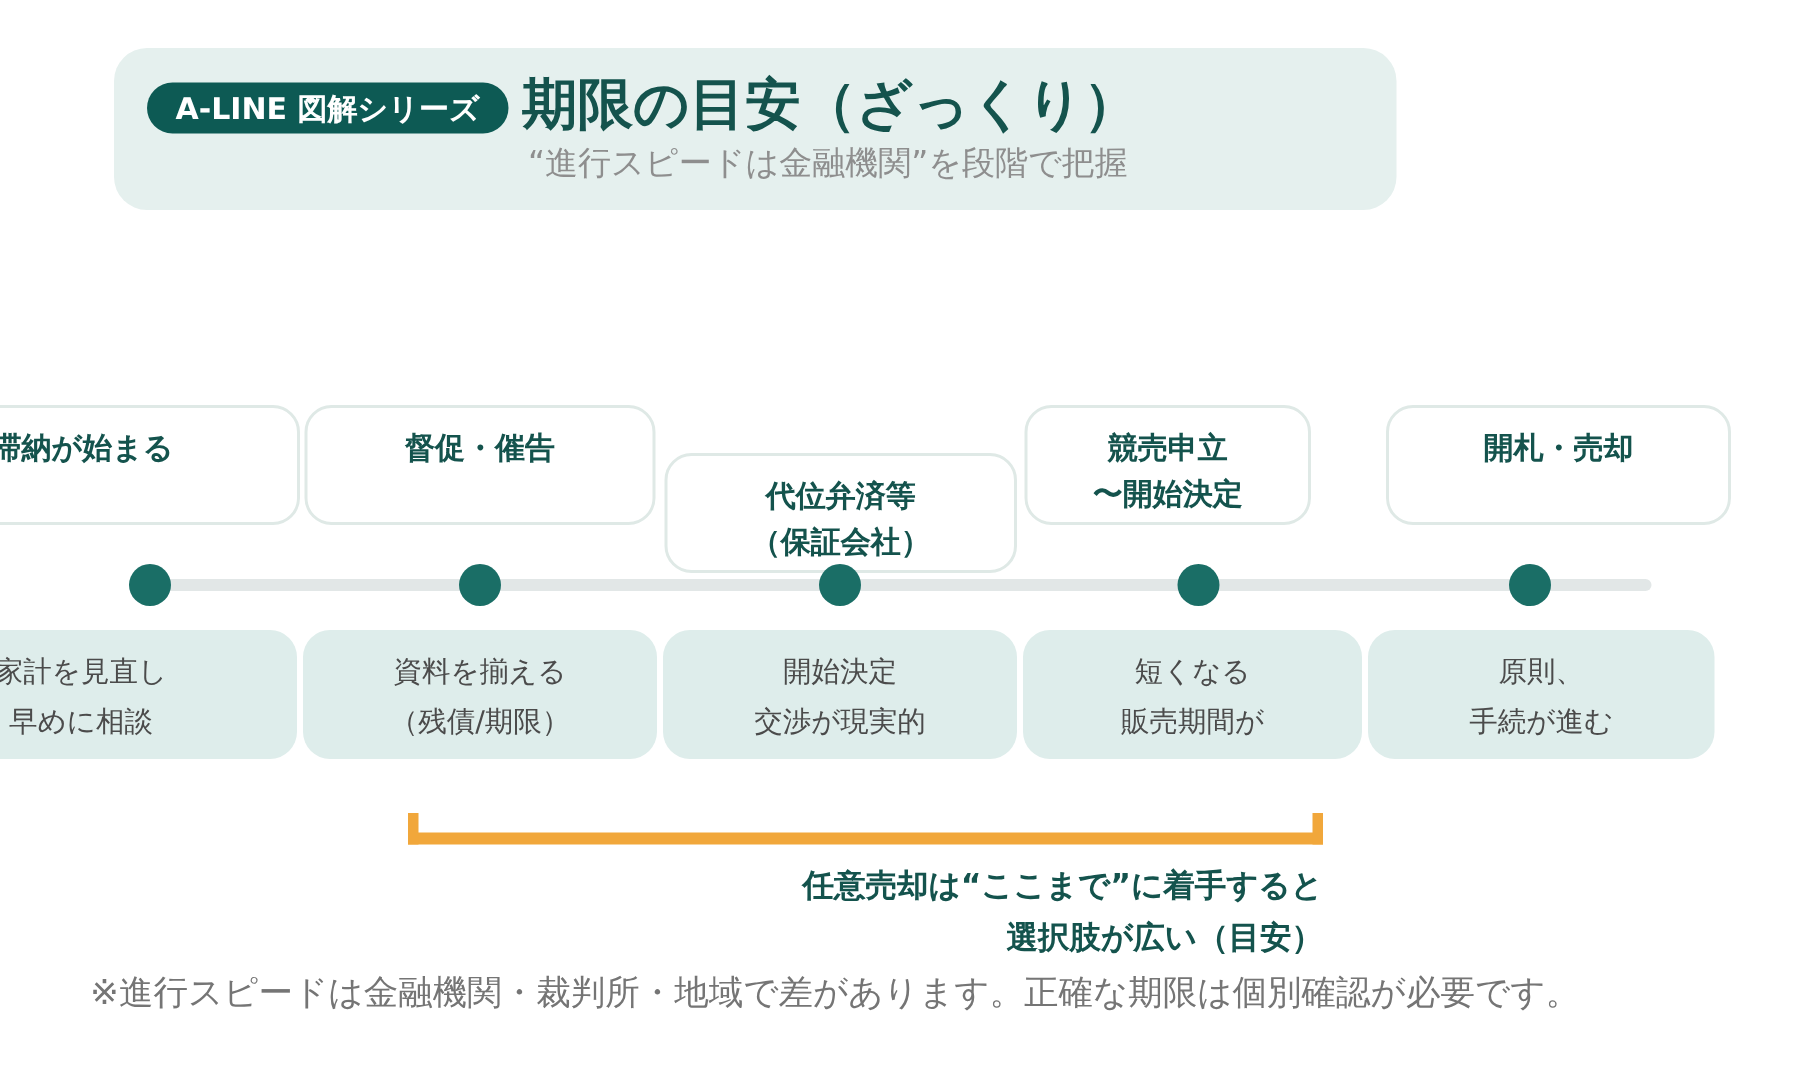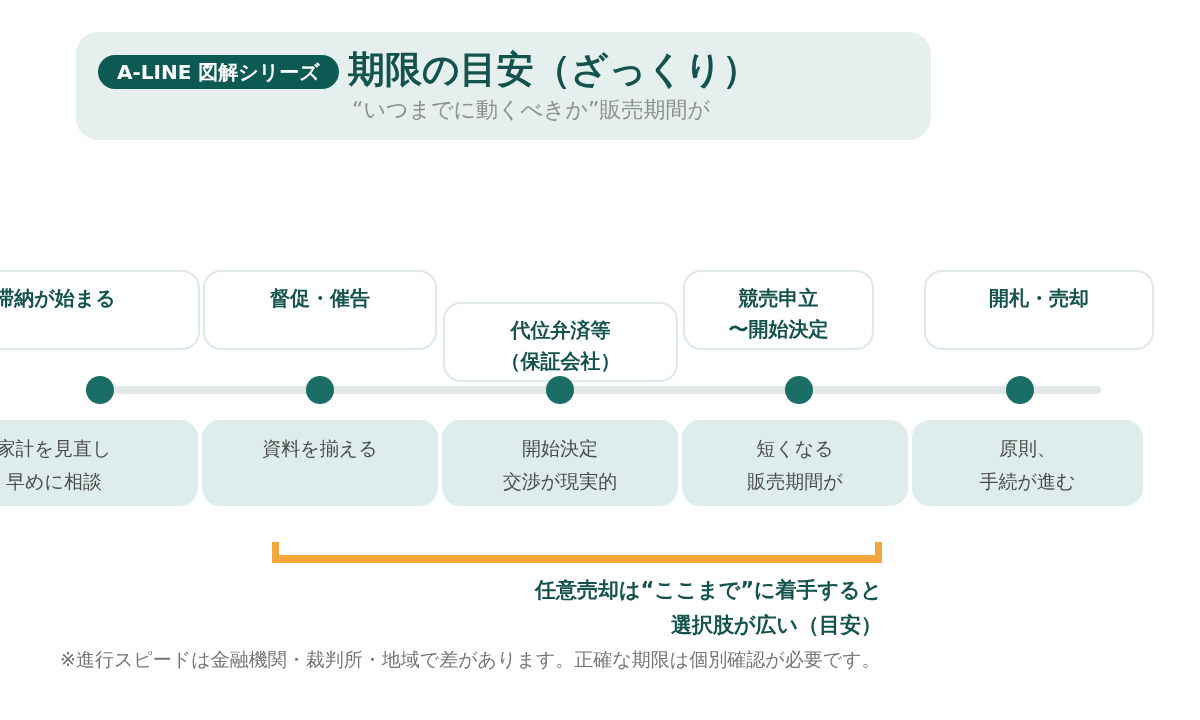--- a/index.html
+++ b/index.html
@@ -120,35 +120,35 @@
     font-size: 21px;
     font-weight: bold;
     line-height: 35px;
   }
 
   
   .footnote {
     position: absolute;
     left: 60px; top: 646px;
     color: var(--footnote-gray, #757575);
-    font-size: 19px;
+    font-size: 23px;
     line-height: 1.4;
     white-space: nowrap;
   }
 </style>
 </head>
 <body>
 
 <div class="canvas">
 
   <div class="header-band">
     <div class="series-badge">A-LINE 図解シリーズ</div>
     <div class="header-text">
       <div class="page-title">期限の目安（ざっくり）</div>
-      <div class="page-subtitle">“いつまでに動くべきか”販売期間が</div>
+      <div class="page-subtitle">“進行スピードは金融機関”を段階で把握</div>
     </div>
   </div>
 
   <div class="stage-box" style="left:-90px;width:290px;">
     <div>滞納が始まる</div>
     <div></div>
   </div>
   <div class="stage-box" style="left:203px;width:234px;">
     <div>督促・催告</div>
     <div></div>
@@ -172,20 +172,21 @@
   <div class="timeline-dot" style="left:546px;"></div>
   <div class="timeline-dot" style="left:785px;"></div>
   <div class="timeline-dot" style="left:1006px;"></div>
 
   <div class="note-box" style="left:-90px;width:288px;">
     <div>家計を見直し</div>
     <div>早めに相談</div>
   </div>
   <div class="note-box" style="left:202px;width:236px;">
     <div>資料を揃える</div>
+    <div>（残債/期限）</div>
   </div>
   <div class="note-box" style="left:442px;width:236px;">
     <div>開始決定</div>
     <div>交渉が現実的</div>
   </div>
   <div class="note-box" style="left:682px;width:226px;">
     <div>短くなる</div>
     <div>販売期間が</div>
   </div>
   <div class="note-box" style="left:912px;width:231px;">

